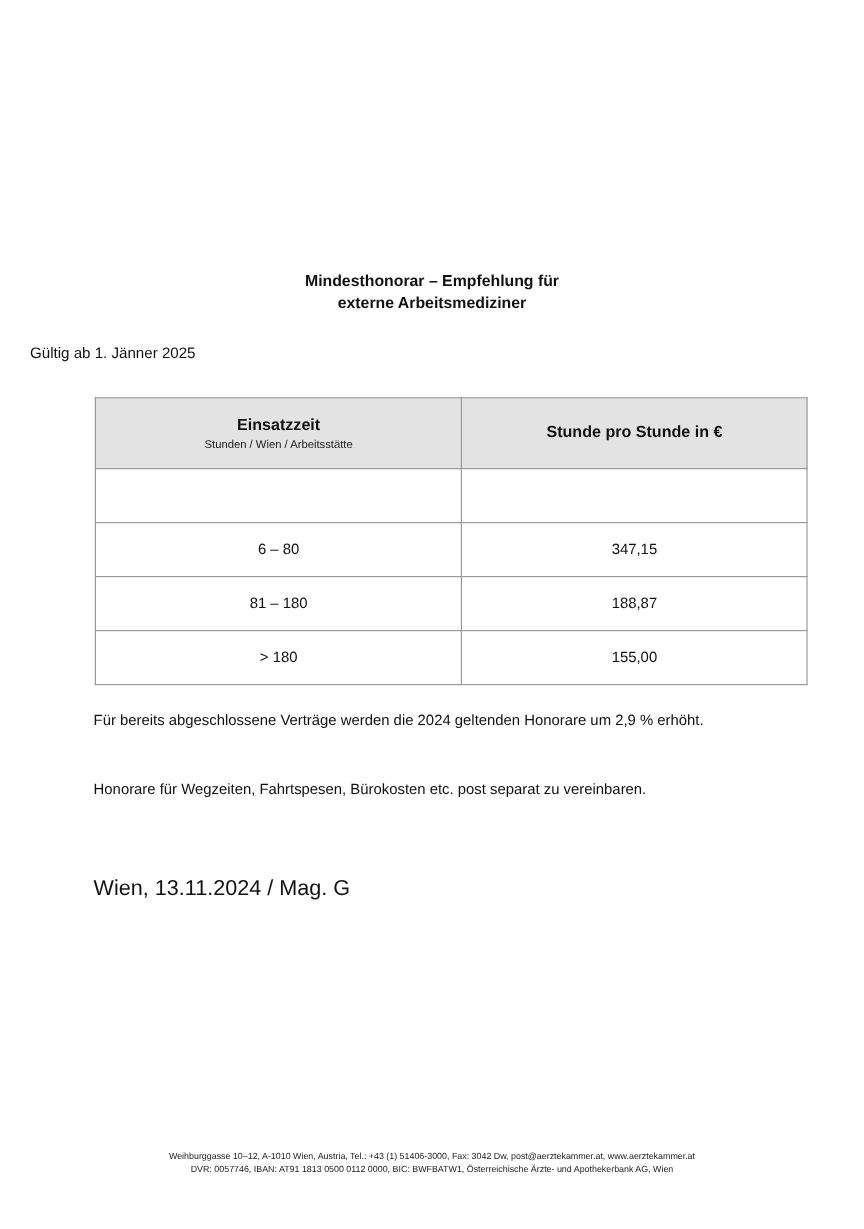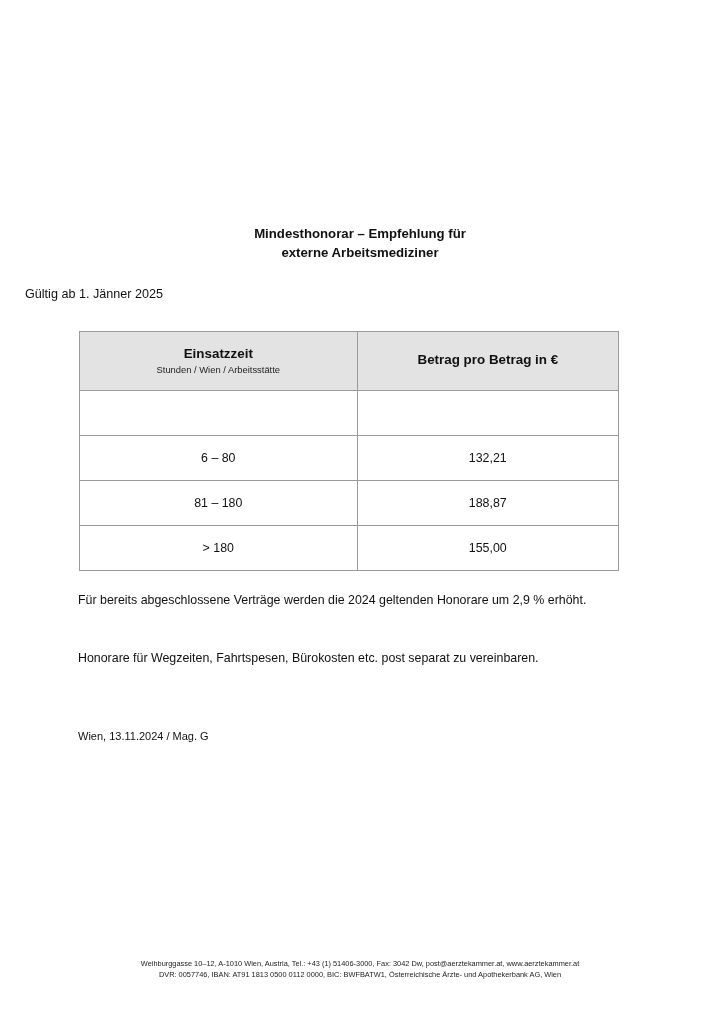--- a/index.html
+++ b/index.html
@@ -87,21 +87,21 @@
     font-size: 12.6px;
     color: #111;
     margin-left: 25px;
   }
 
   
   .table-wrap {
     position: absolute;
     top: 331px;
     left: 79px;
-    width: 540px;
+    width: 594px;
   }
   table.rates {
     border-collapse: collapse;
     width: 100%;
     table-layout: fixed;
   }
   table.rates th,
   table.rates td {
     border: 1px solid #9a9a9a;
     text-align: center;
@@ -148,21 +148,21 @@
     line-height: 1.62;
     color: #111;
     text-align: justify;
   }
   .para-1 { top: 590px; }
   .para-2 { top: 648px; text-align: left; }
   .signature {
     position: absolute;
     left: 78px;
     top: 730px;
-    font-size: 11px;
+    font-size: 18px;
     color: #111;
   }
 
   
   .footer {
     position: absolute;
     left: 0;
     top: 958px;
     width: 720px;
     text-align: center;
@@ -190,32 +190,32 @@
         <col class="col-a">
         <col class="col-b">
       </colgroup>
       <thead>
         <tr>
           <th>
             <span class="th-main">Einsatzzeit</span>
             <span class="th-sub">Stunden / Wien / Arbeitsstätte</span>
           </th>
           <th>
-            <span class="th-main">Betrag pro Betrag in €</span>
+            <span class="th-main">Stunde pro Stunde in €</span>
           </th>
         </tr>
       </thead>
       <tbody>
         <tr class="spacer-row">
           <td></td>
           <td></td>
         </tr>
         <tr>
           <td>6 – 80</td>
-          <td>132,21</td>
+          <td>347,15</td>
         </tr>
         <tr>
           <td>81 – 180</td>
           <td>188,87</td>
         </tr>
         <tr>
           <td>&gt; 180</td>
           <td>155,00</td>
         </tr>
       </tbody>

